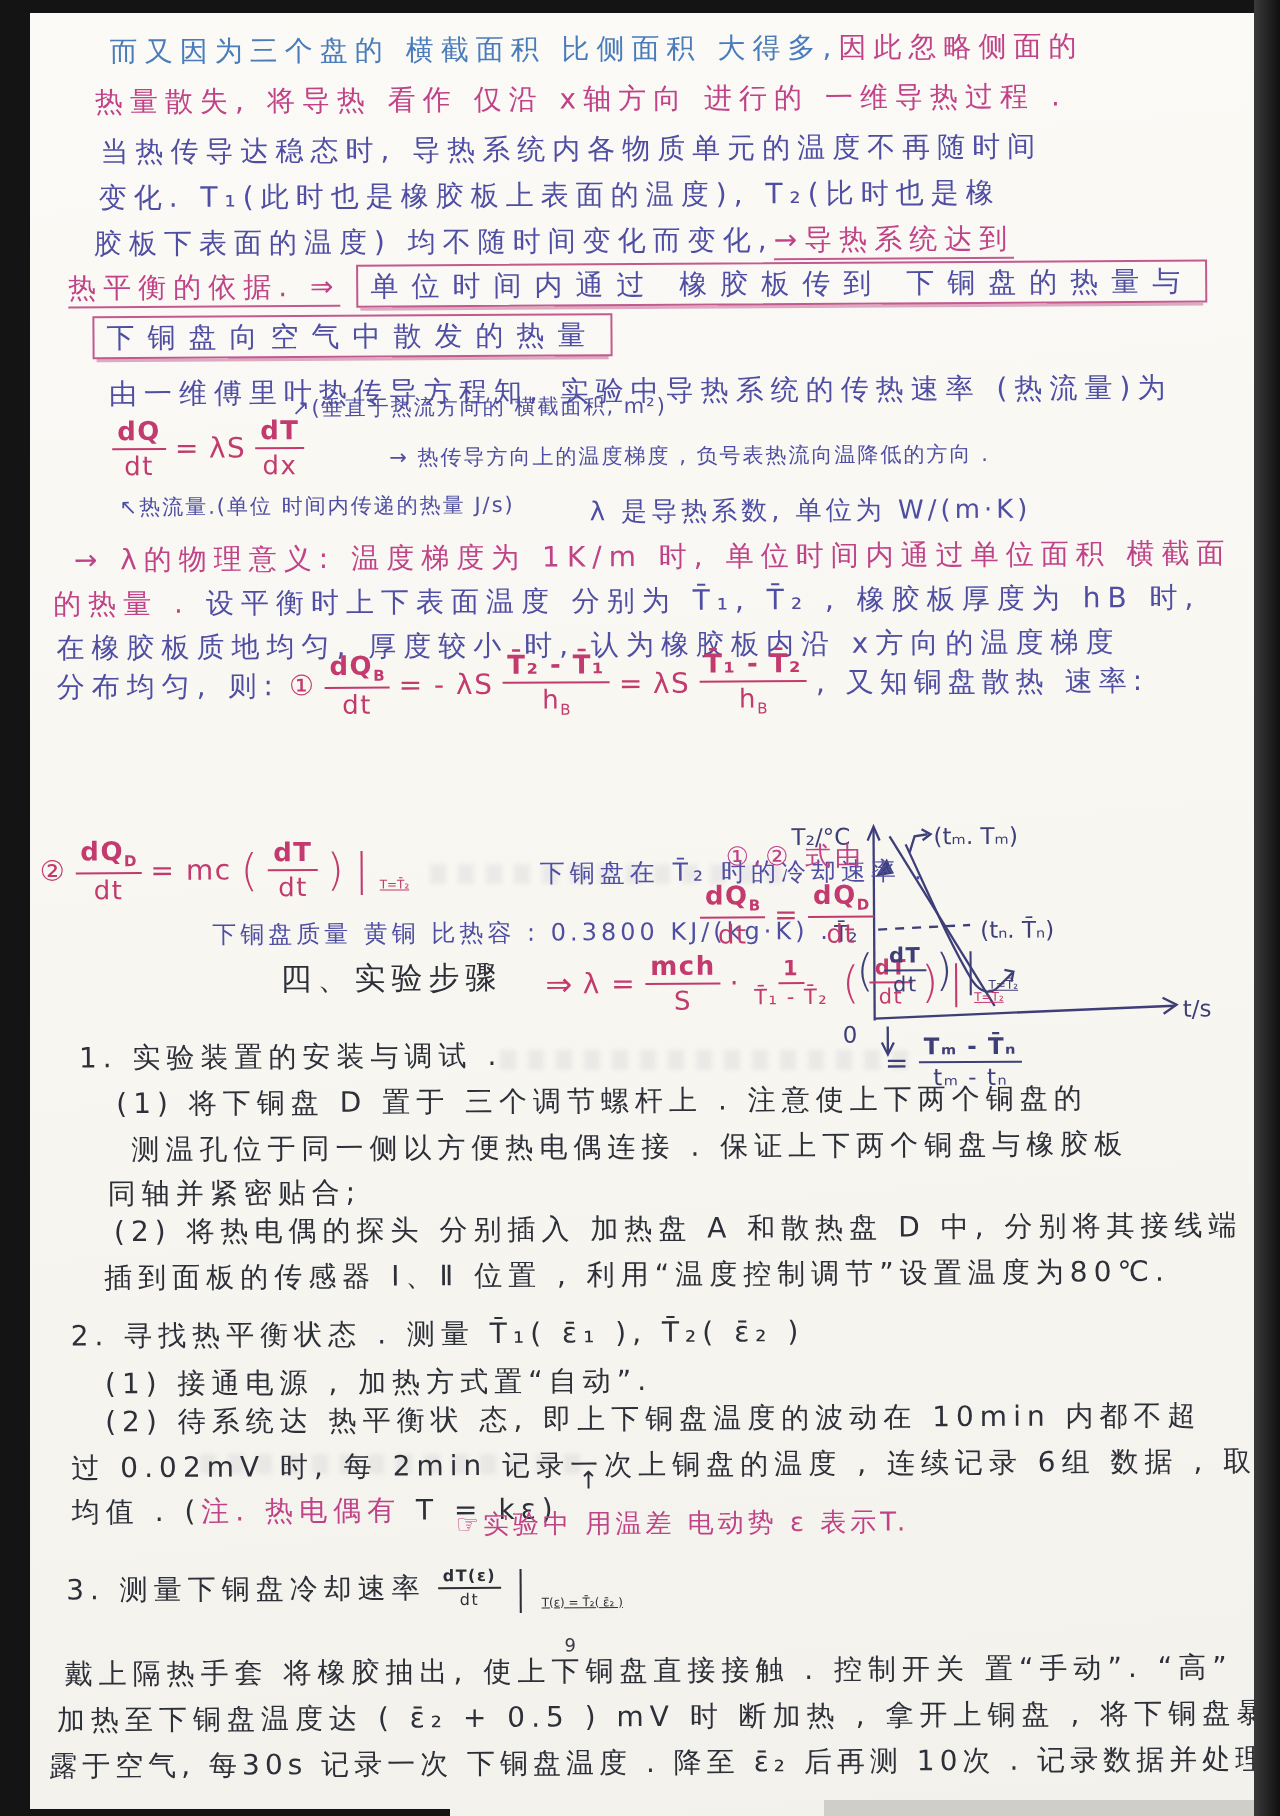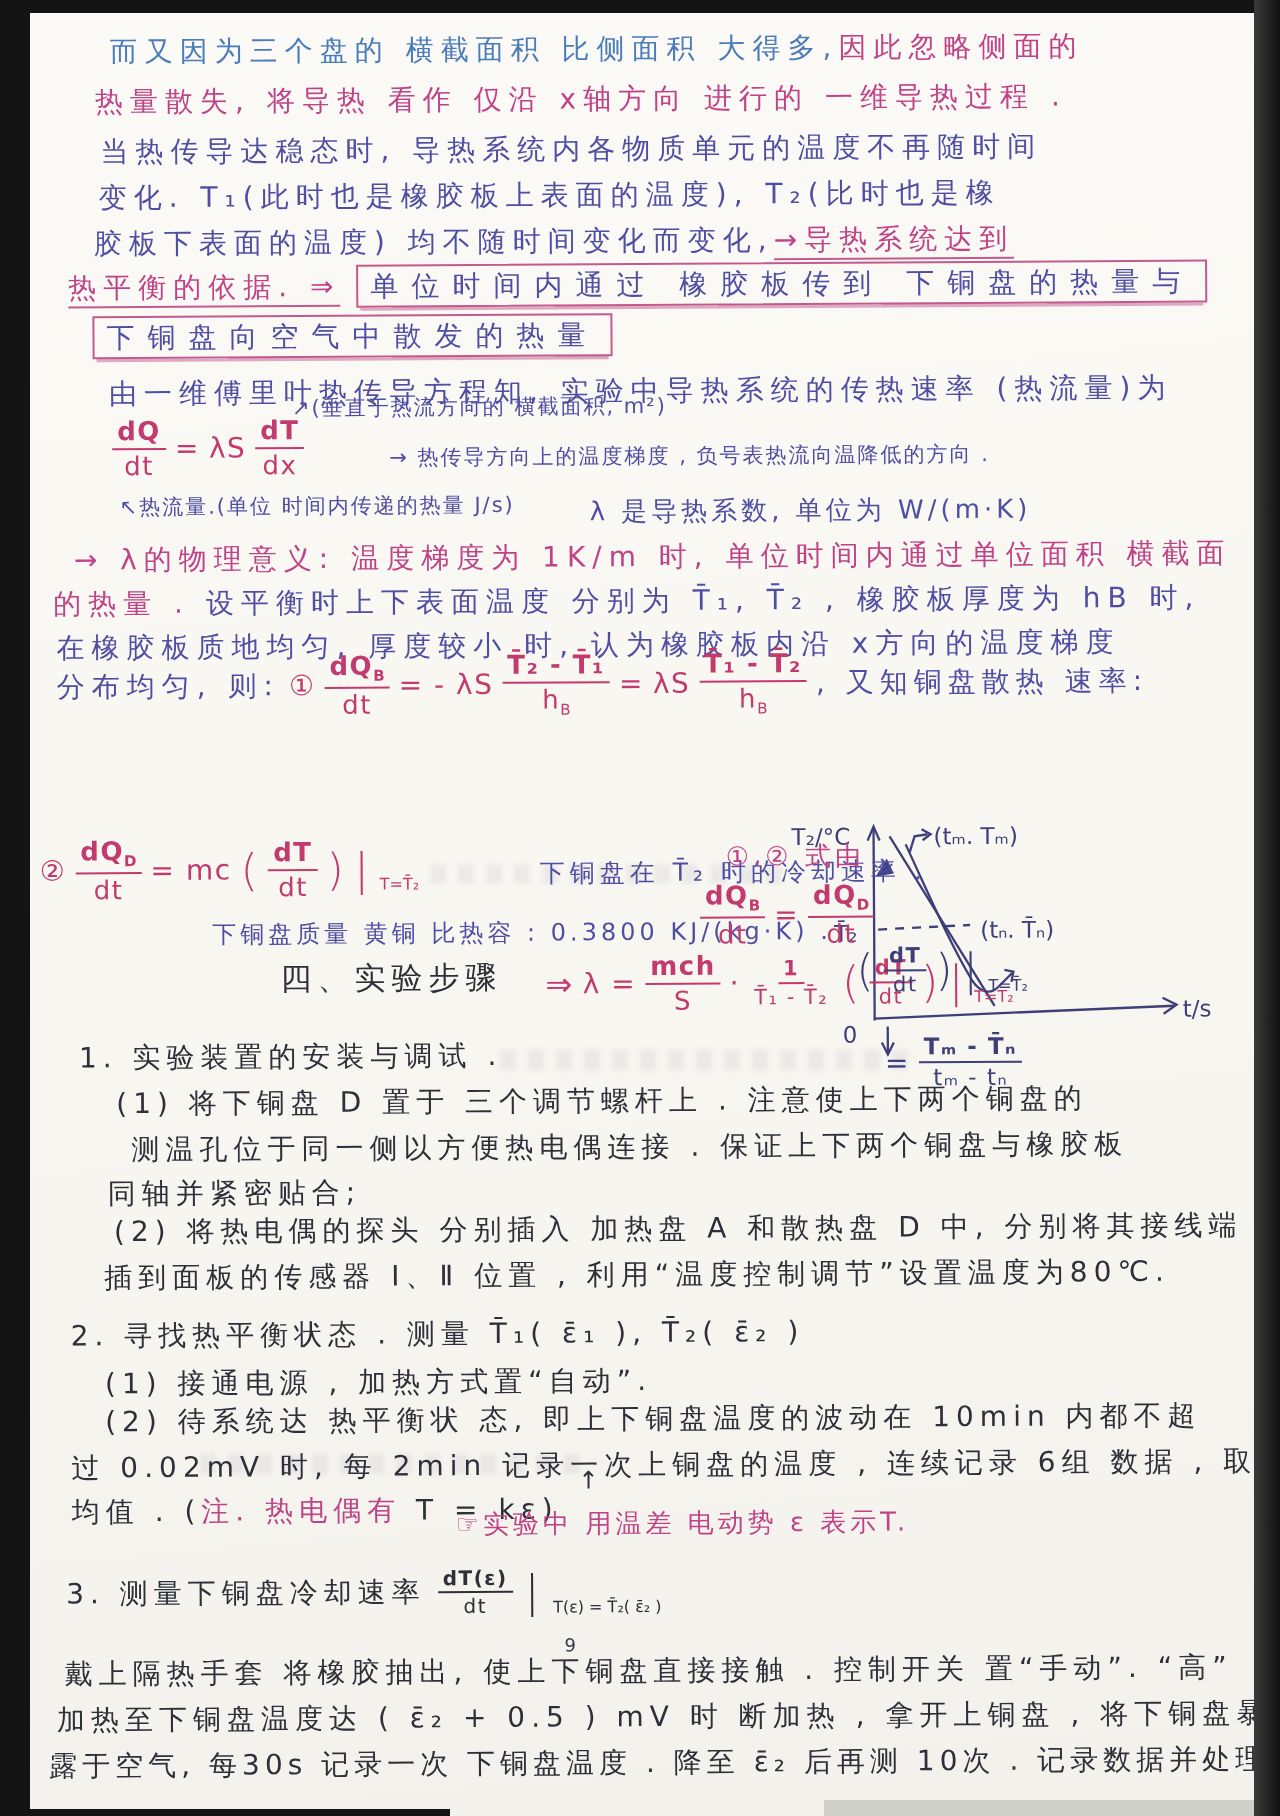--- a/index.html
+++ b/index.html
@@ -19,21 +19,21 @@
   .c-blue{color:#4a7cba}.c-pink{color:#c04387}.c-red{color:#c23a6e}
   .c-purple{color:#4f4ea3}.c-ink{color:#2e3039}.c-graph{color:#3e3e78}
   .sm{font-size:21px;letter-spacing:2px;}
   .step{color:#2e3039;letter-spacing:6px;}
   .fx{display:flex;align-items:center;gap:9px;letter-spacing:1.5px;}
   .fr{display:inline-flex;flex-direction:column;align-items:center;line-height:1.1;font-size:26px;}
   .fr .n{padding:0 5px 2px;border-bottom:2.2px solid currentColor;font-weight:bold;}
   .fr .d{padding:2px 5px 0;}
   sub{font-size:15px;letter-spacing:0;}
   .bigbar{font-size:44px;font-weight:300;line-height:.9;}
-  .cond{font-size:16px;letter-spacing:0;transform:translateY(15px);}
+  .cond{font-size:12px;letter-spacing:0;transform:translateY(15px);text-decoration:underline;}
   .box{border:2.5px solid #c25a8e;padding:3px 12px;letter-spacing:13px;
        box-shadow:0 7px 0 -4px rgba(194,90,142,.5);}
   .ul{border-bottom:2.5px solid #c25a8e;padding-bottom:2px;}
   .head4{font-size:31px;letter-spacing:6px;color:#2e3039;}
   .tiny{font-size:18px;letter-spacing:0;color:#3a3b45;}
   svg text{font-family:"DejaVu Sans",sans-serif;font-size:23px;fill:#3e3e78;}
   svg{z-index:1;}
 </style>
 </head>
 <body>
@@ -205,21 +205,21 @@
     <div class="ln step" style="left:68px;top:1314px">2. 寻找热平衡状态 . 测量 T̄₁( ε̄₁ ),  T̄₂( ε̄₂ )</div>
     <div class="ln step" style="left:102px;top:1362px">(1) 接通电源 ,  加热方式置“自动”.</div>
     <div class="ln step" style="left:102px;top:1400px">(2) 待系统达 热平衡状 态, 即上下铜盘温度的波动在 10min 内都不超</div>
     <div class="ln step" style="left:68px;top:1446px">过 0.02mV 时, 每 2min 记录一次上铜盘的温度 , 连续记录 6组 数据 , 取平</div>
     <div class="ln" style="left:68px;top:1490px"><span class="step">均值 . (</span><span class="c-pink" style="letter-spacing:6px">注. 热电偶有</span><span class="step"> T = kε)</span></div>
     <div class="ln c-ink" style="left:575px;top:1466px;font-size:24px">↑</div>
     <div class="ln c-pink" style="left:452px;top:1506px;font-size:26px;letter-spacing:4px">☞实验中 用温差 电动势 ε 表示T.</div>
 
     <div class="ln fx step" style="left:62px;top:1566px;gap:12px">
       <span style="letter-spacing:6px">3. 测量下铜盘冷却速率</span>
-      <span class="fr" style="font-size:20px">
+      <span class="fr" style="font-size:16px">
           <span class="n">dT(ε)</span>
           <span class="d">dt</span>
         </span>
       <span class="bigbar">|</span>
       <span class="cond">T(ε) = T̄₂( ε̄₂ )</span>
     </div>
     <div class="ln tiny" style="left:560px;top:1634px">9</div>
     <div class="ln step" style="left:60px;top:1652px">戴上隔热手套 将橡胶抽出, 使上下铜盘直接接触 .  控制开关 置“手动”. “高”</div>
     <div class="ln step" style="left:52px;top:1698px">加热至下铜盘温度达 ( ε̄₂ + 0.5 ) mV 时 断加热 , 拿开上铜盘 , 将下铜盘暴</div>
     <div class="ln step" style="left:44px;top:1744px;letter-spacing:5px">露于空气, 每30s 记录一次 下铜盘温度 . 降至 ε̄₂ 后再测 10次 . 记录数据并处理.</div>

